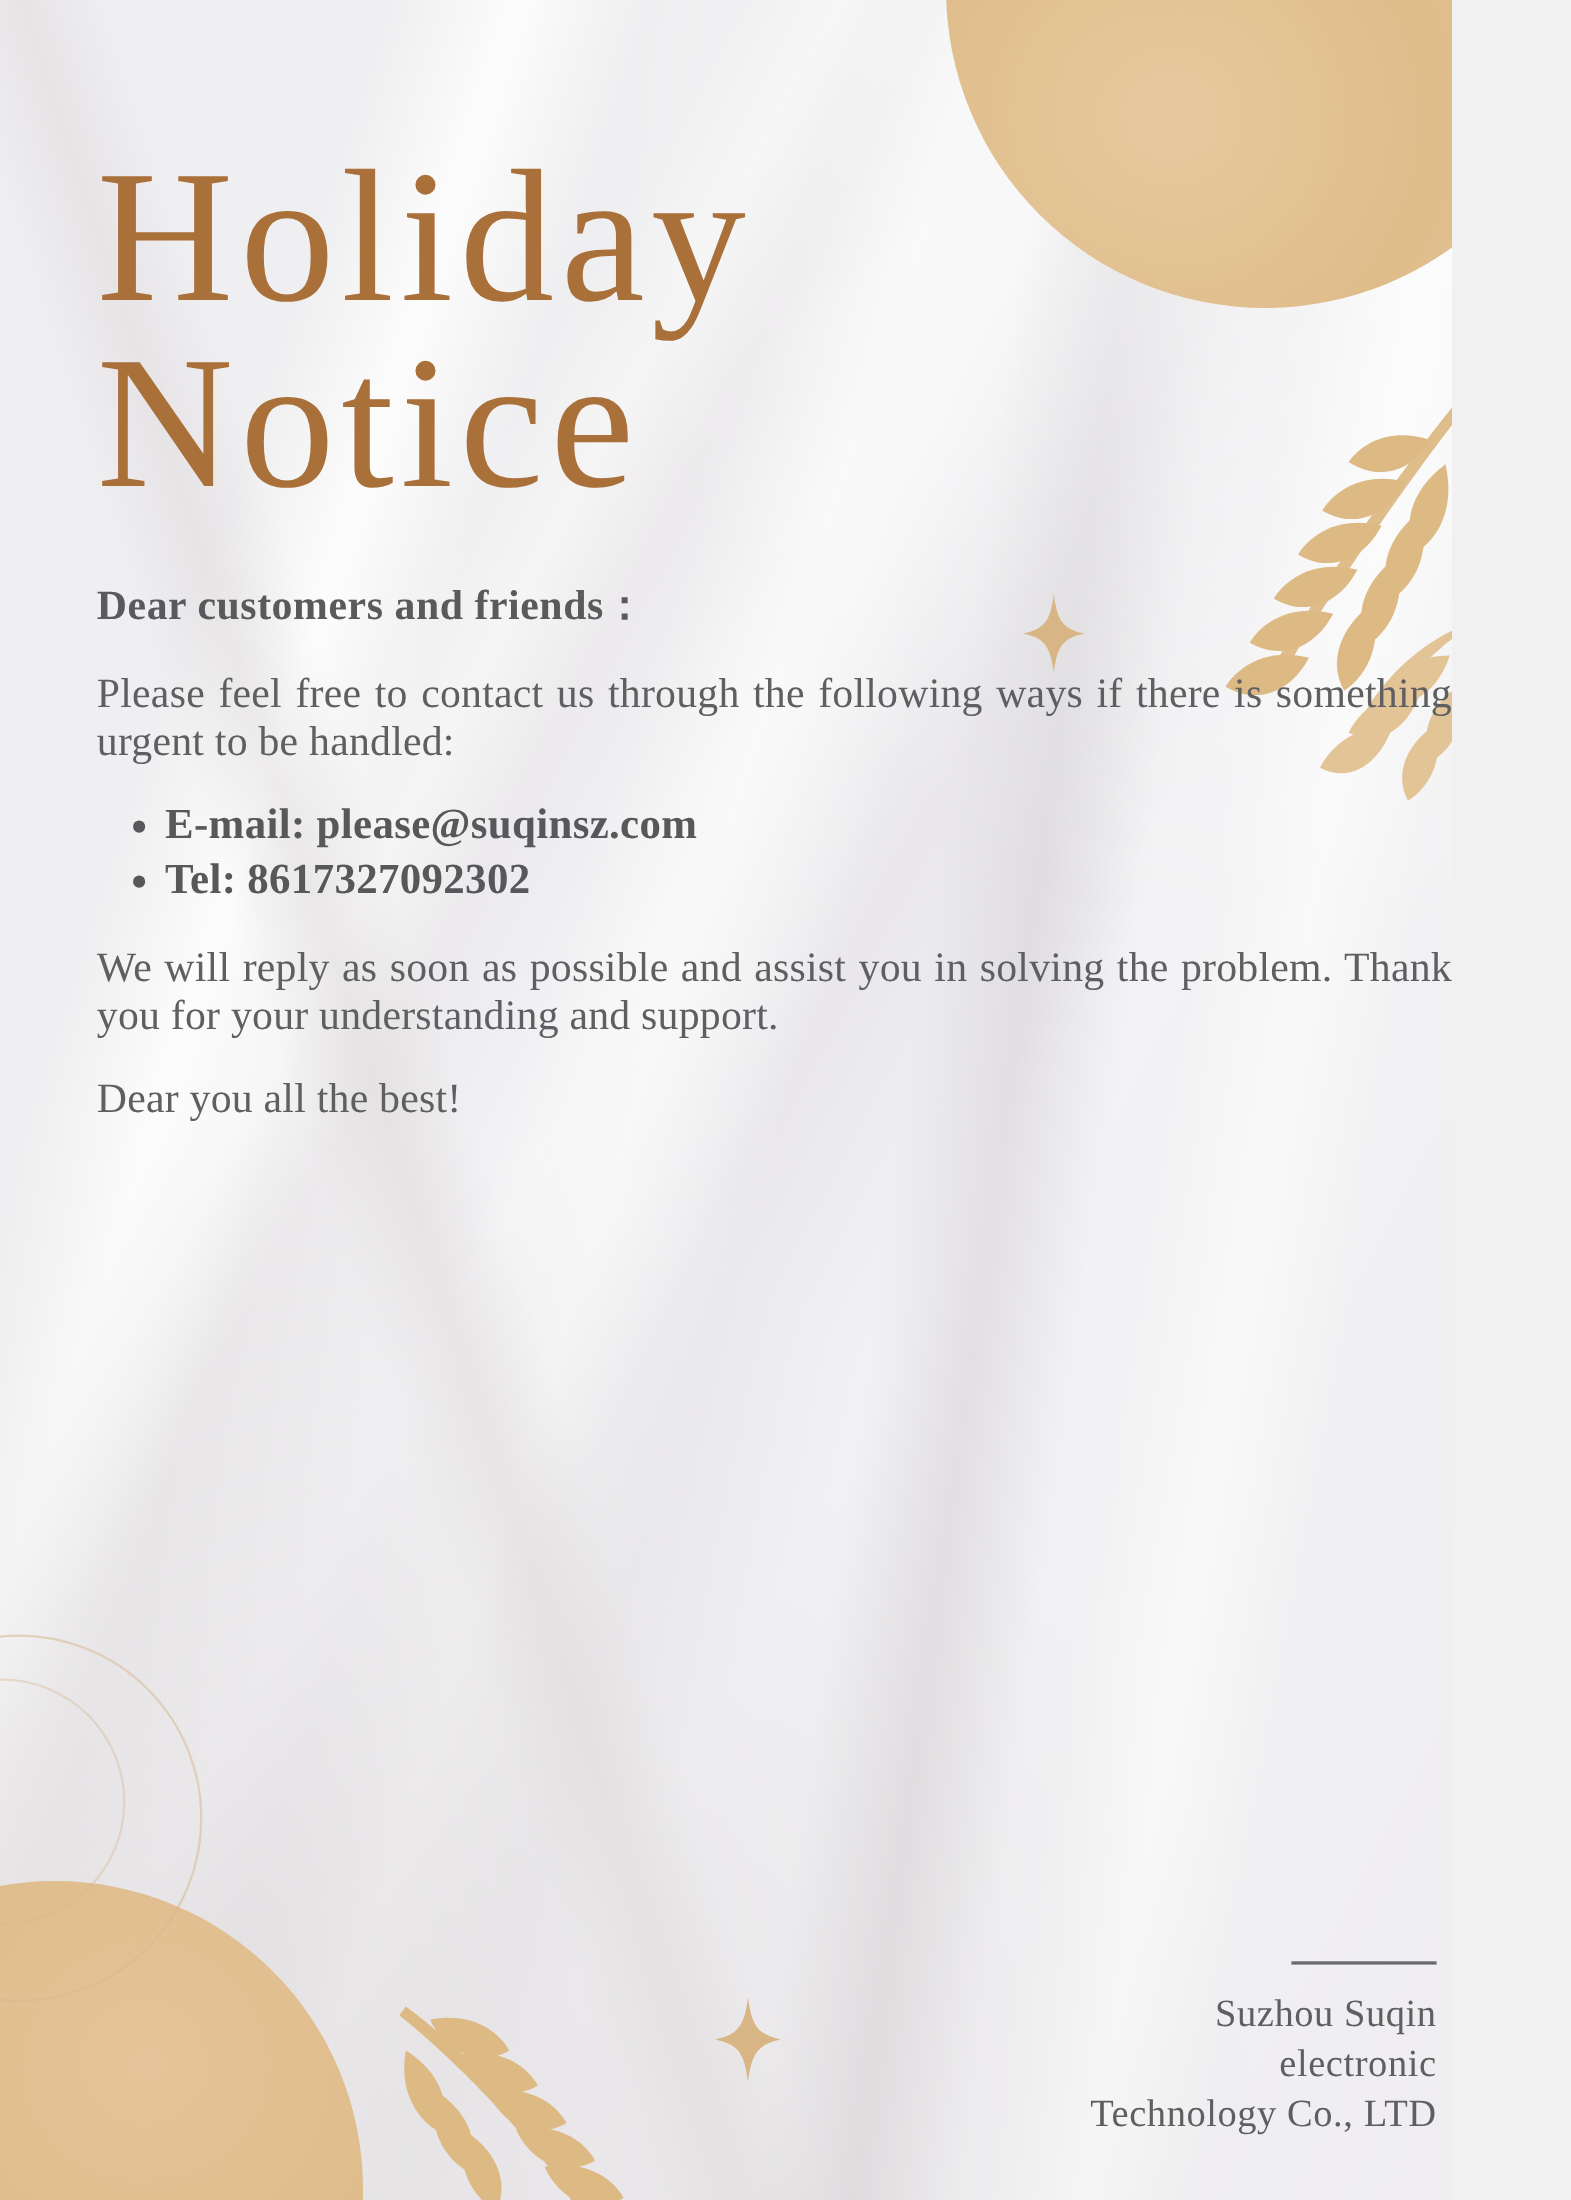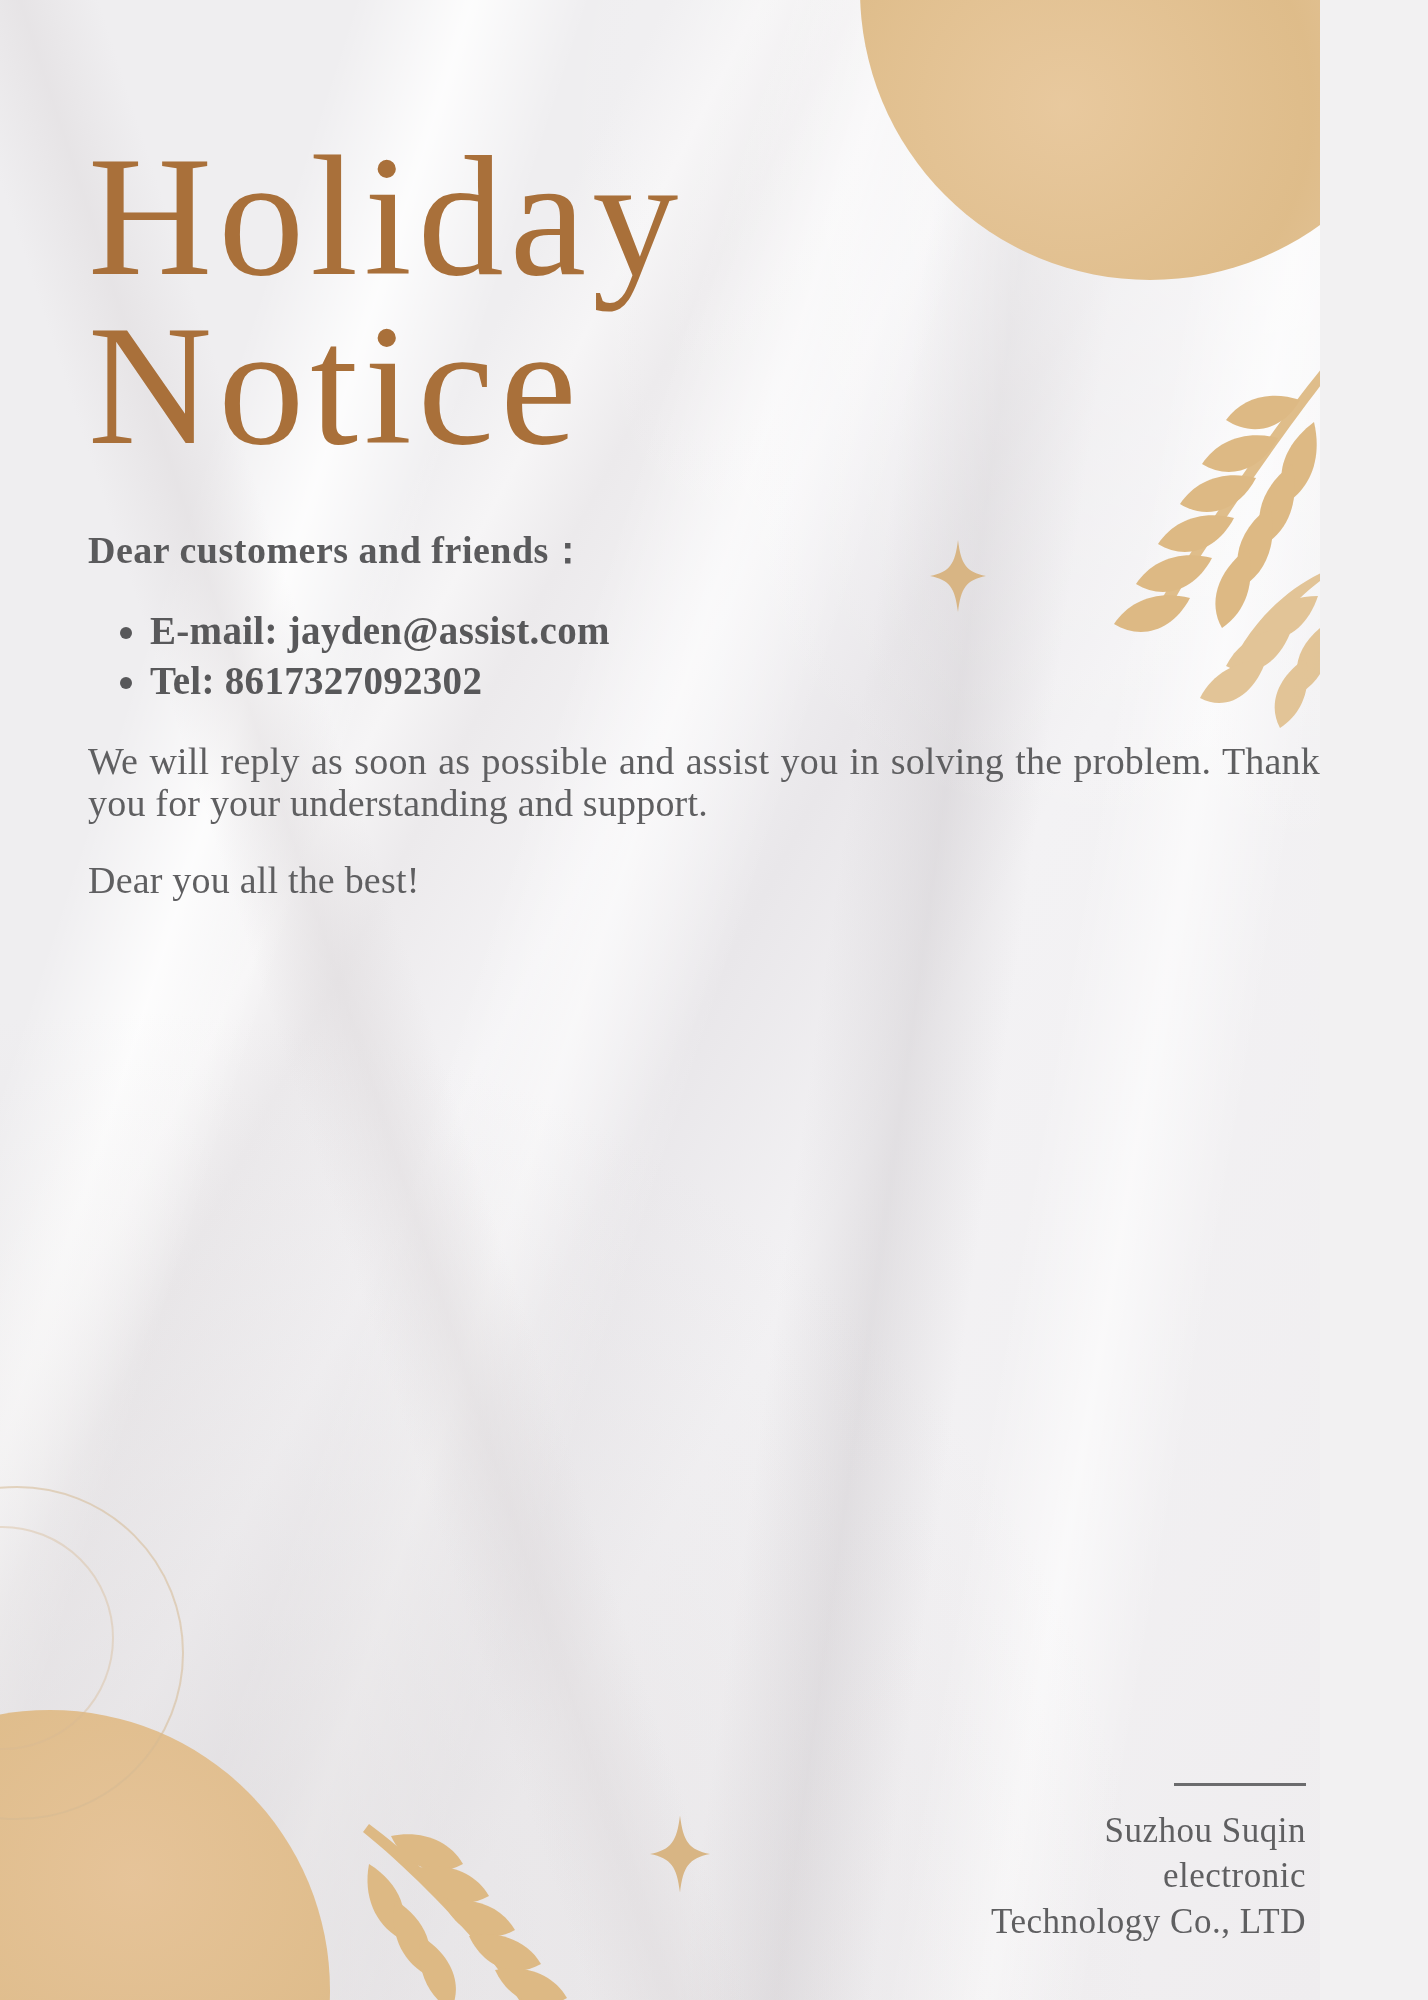--- a/index.html
+++ b/index.html
@@ -259,23 +259,24 @@
   <div class="content">
 
     <h1 class="title">
       <span>Holiday</span><br>
       <span>Notice</span>
     </h1>
 
     <p class="greeting">Dear customers and friends：</p>
 
 
+    <p class="para">Please feel free to contact us through the following ways if there is something urgent to be handled:</p>
 
     <ul class="contacts">
-      <li>E-mail: jayden@assist.com</li>
+      <li>E-mail: please@suqinsz.com</li>
       <li>Tel: 8617327092302</li>
     </ul>
 
     <p class="para">We will reply as soon as possible and assist you in solving the problem. Thank you for your understanding and support.</p>
 
     <p class="para nojust">Dear you all the best!</p>
 
     <div class="signature">
       <div class="sig-rule"></div>
       <div class="line">Suzhou Suqin</div>

